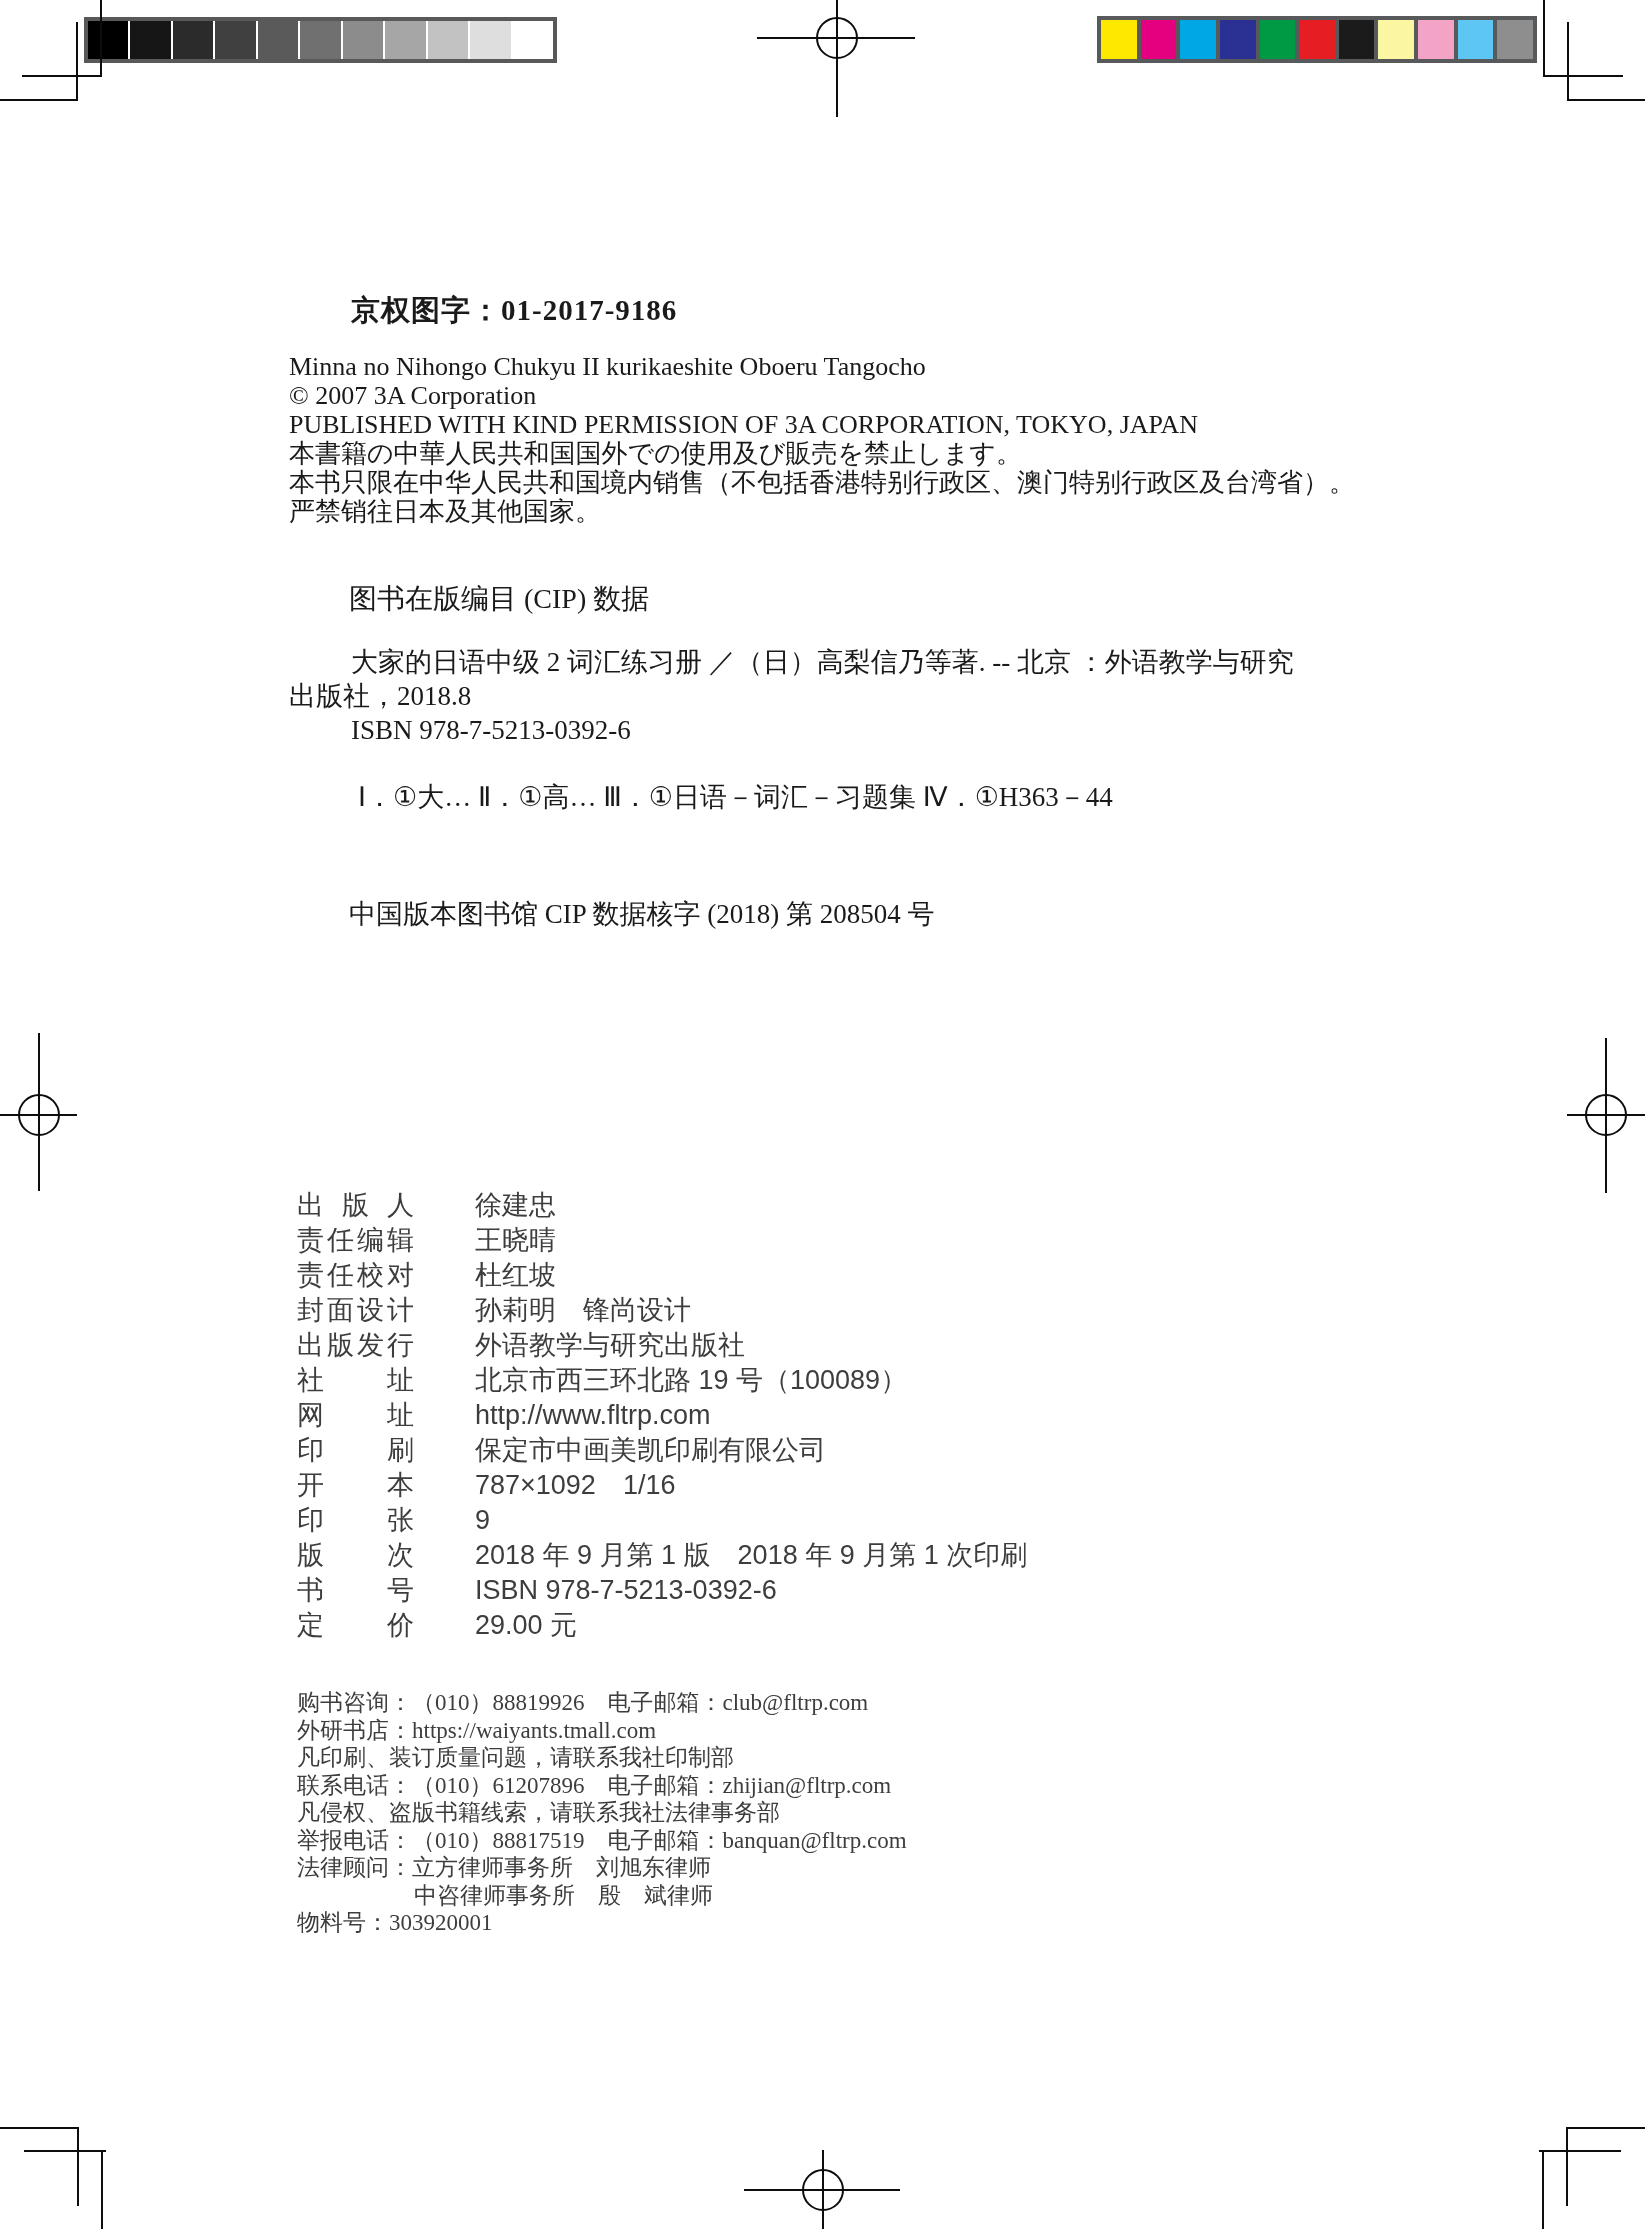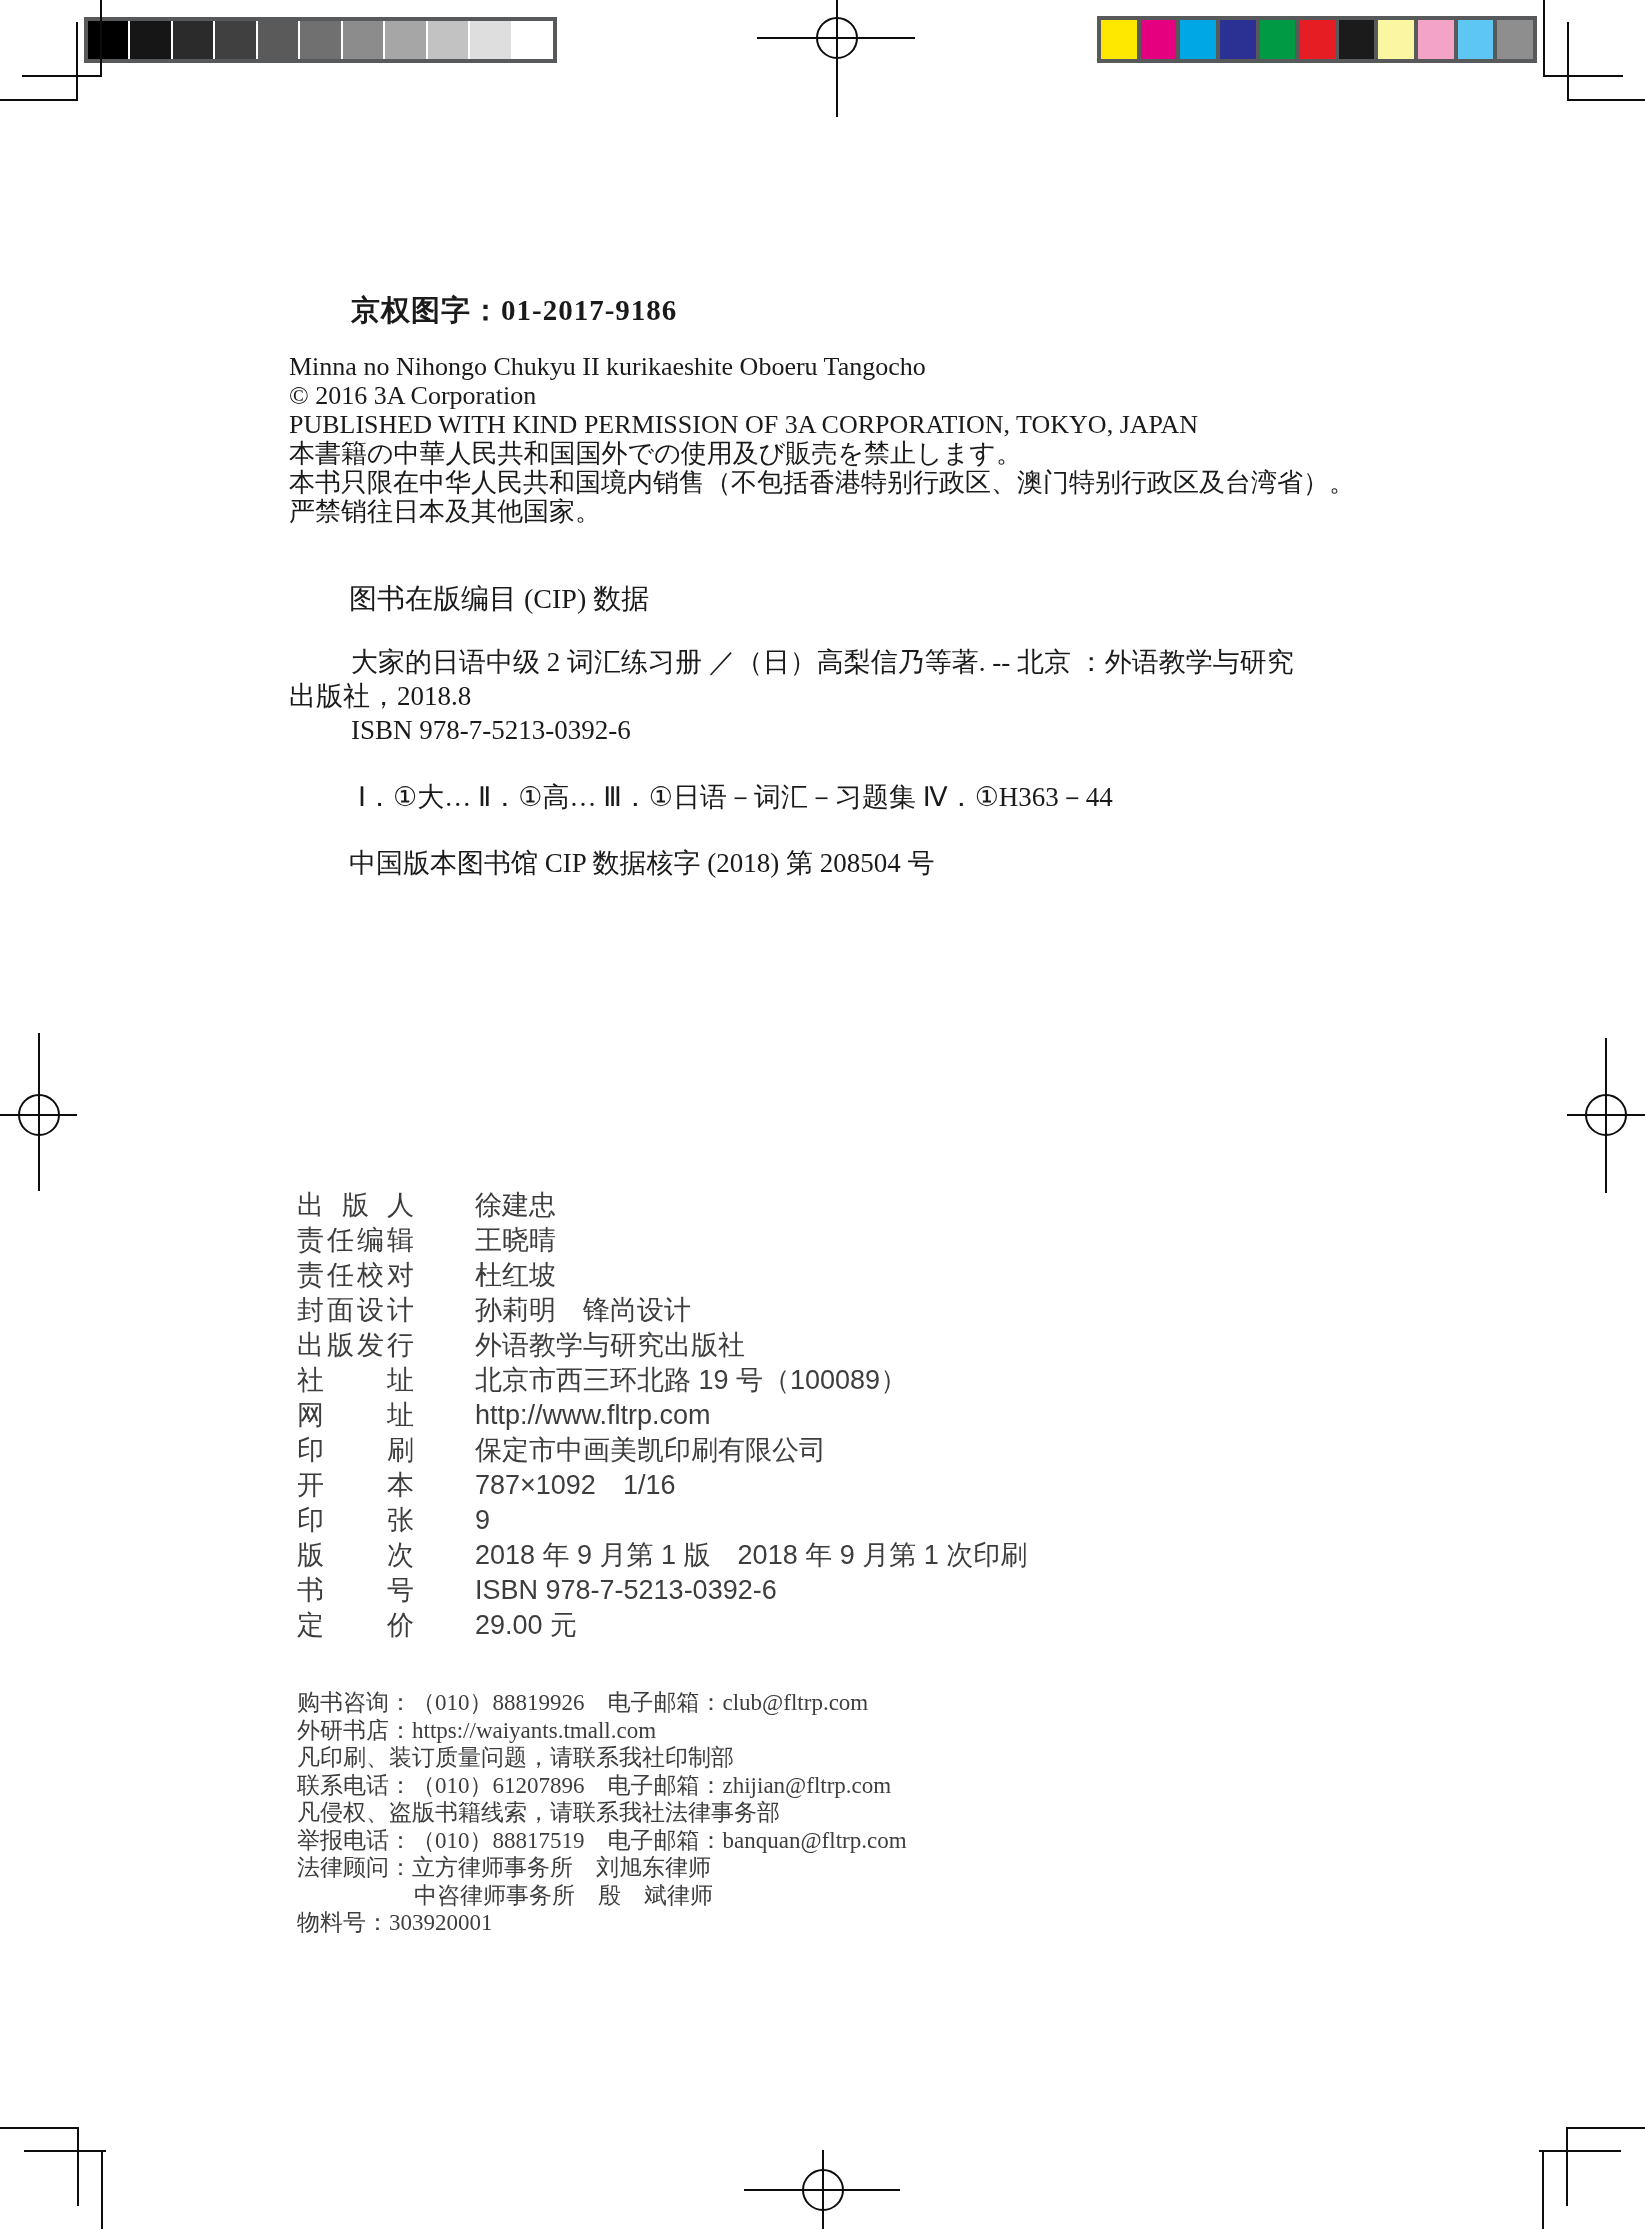--- a/index.html
+++ b/index.html
@@ -17,21 +17,21 @@
   .mark-h { position:absolute; height:2px; background:#0d0d0d; }
   .mark-v { position:absolute; width:2px; background:#0d0d0d; }
   .reg-circle { position:absolute; width:38px; height:38px; border:2px solid #0d0d0d; border-radius:50%; background:transparent; }
   
   .license-line { position:absolute; left:351px; top:291px; font-size:29px; font-weight:bold; letter-spacing:1px; }
   .copyright-block { position:absolute; left:289px; top:352px; font-size:26px; line-height:29px; }
   .cip-heading { position:absolute; left:349px; top:580px; font-size:28px; font-weight:normal; }
   .cip-body { position:absolute; left:289px; top:645px; font-size:27px; line-height:34px; }
   .cip-indent { padding-left:62px;font-family:Liberation Serif, serif; }
   .cip-class-line { position:absolute; left:358px; top:779px; font-size:27px; }
-  .cip-record-line { position:absolute; left:349px; top:845px; font-size:27px; }
+  .cip-record-line { position:absolute; left:349px; top:896px; font-size:27px; }
   .publication-block {
     position:absolute; left:297px; top:1188px;
     font-family:"Liberation Sans", sans-serif; color:#3d3d3d;
     font-size:27px; line-height:35px;
   }
   .pub-row { display:flex;gap:35px; }
   .pub-label { display:inline-block; width:117px; text-align:justify; text-align-last:justify; margin-right:26px; flex:0 0 auto; }
   .contact-block {
     position:absolute; left:297px; top:1689px;
     font-family:Liberation Serif, serif; color:#3d3d3d;
@@ -106,21 +106,21 @@
   <div class="mark-v" style="left:822px; top:2150px; height:79px;"></div>
   <div class="mark-h" style="left:744px; top:2189px; width:156px;"></div>
   <div class="reg-circle" style="left:802px; top:2169px;"></div>
 
   <div class="license-line">
     <span>京权图字：</span><span>01-2017-9186</span>
   </div>
 
   <div class="copyright-block">
     <div>Minna no Nihongo Chukyu II kurikaeshite Oboeru Tangocho</div>
-    <div>© 2016 3A Corporation</div>
+    <div>© 2007 3A Corporation</div>
     <div>PUBLISHED WITH KIND PERMISSION OF 3A CORPORATION, TOKYO, JAPAN</div>
     <div>本書籍の中華人民共和国国外での使用及び販売を禁止します。</div>
     <div>本书只限在中华人民共和国境内销售（不包括香港特别行政区、澳门特别行政区及台湾省）。</div>
     <div>严禁销往日本及其他国家。</div>
   </div>
 
   <div class="cip-heading">图书在版编目 (CIP) 数据</div>
   <div class="cip-body">
     <div class="cip-indent">大家的日语中级 2 词汇练习册 ／（日）高梨信乃等著. -- 北京 ：外语教学与研究</div>
     <div>出版社，2018.8</div>

